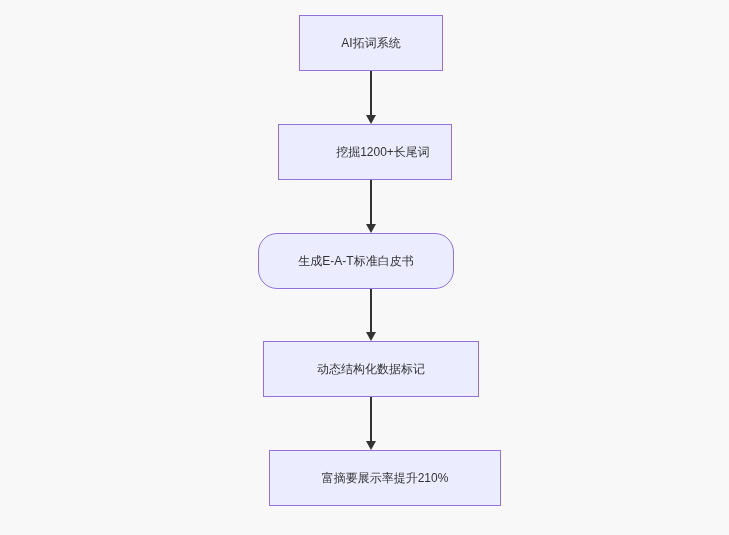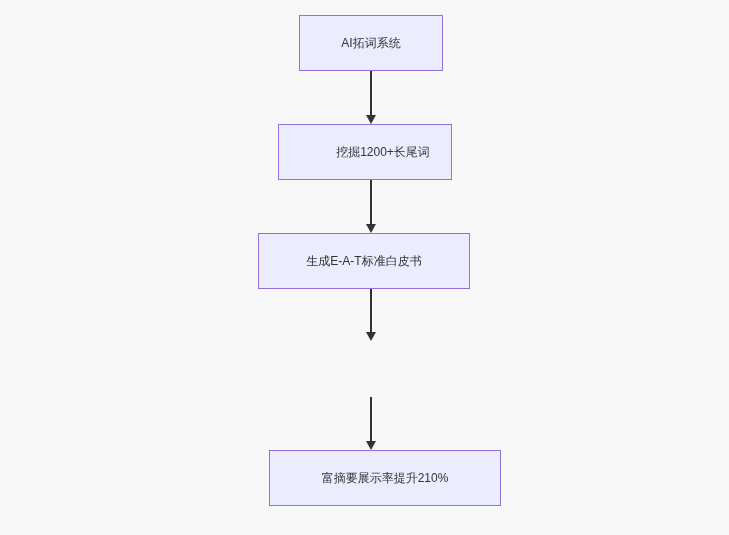--- a/index.html
+++ b/index.html
@@ -44,21 +44,21 @@
   .arrow-head {
     width: 0;
     height: 0;
     border-left: 5px solid transparent;
     border-right: 5px solid transparent;
     border-top: 9px solid var(--arrow, #333333);
   }
   
   #node-1 { left: 299px; top: 15px;  width: 144px; height: 56px; }
   #node-2 { left: 278px; top: 124px; width: 174px; height: 56px; padding-left: 36px; }
-  #node-3 { left: 258px; top: 233px; width: 212px; height: 56px; }
+  #node-3 { left: 258px; top: 233px; width: 196px; height: 56px; border-radius: 19px; }
   #node-4 { left: 263px; top: 341px; width: 216px; height: 56px; }
   #node-5 { left: 269px; top: 450px; width: 232px; height: 56px; }
   #arrow-1 { left: 365px; top: 71px;  height: 53px; }
   #arrow-2 { left: 365px; top: 180px; height: 53px; }
   #arrow-3 { left: 365px; top: 289px; height: 52px; }
   #arrow-4 { left: 365px; top: 397px; height: 53px; }
 </style>
 </head>
 <body>
 
@@ -84,20 +84,23 @@
 
   <div id="node-3" class="flow-node">
     <span>生成E-A-T标准白皮书</span>
   </div>
 
   <div id="arrow-3" class="arrow">
     <div class="arrow-line"></div>
     <div class="arrow-head"></div>
   </div>
 
+  <div id="node-4" class="flow-node">
+    <span>动态结构化数据标记</span>
+  </div>
 
   <div id="arrow-4" class="arrow">
     <div class="arrow-line"></div>
     <div class="arrow-head"></div>
   </div>
 
   <div id="node-5" class="flow-node">
     <span>富摘要展示率提升210%</span>
   </div>
 

